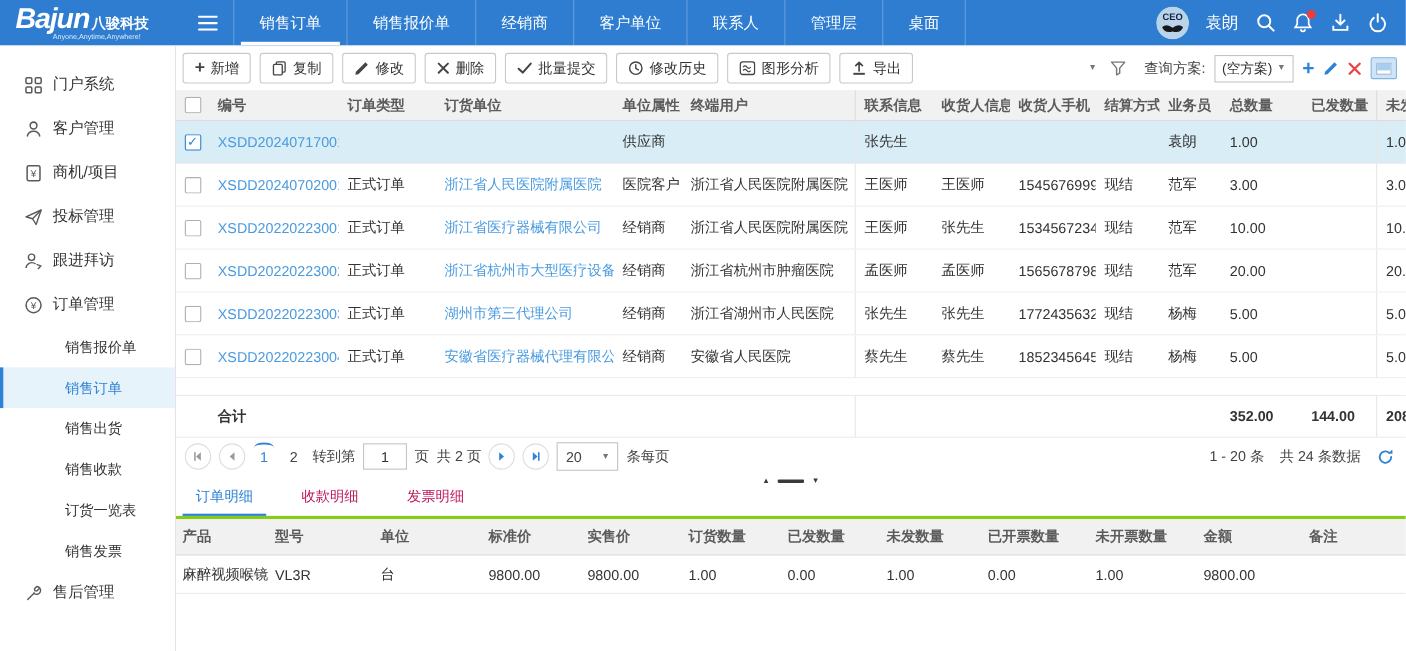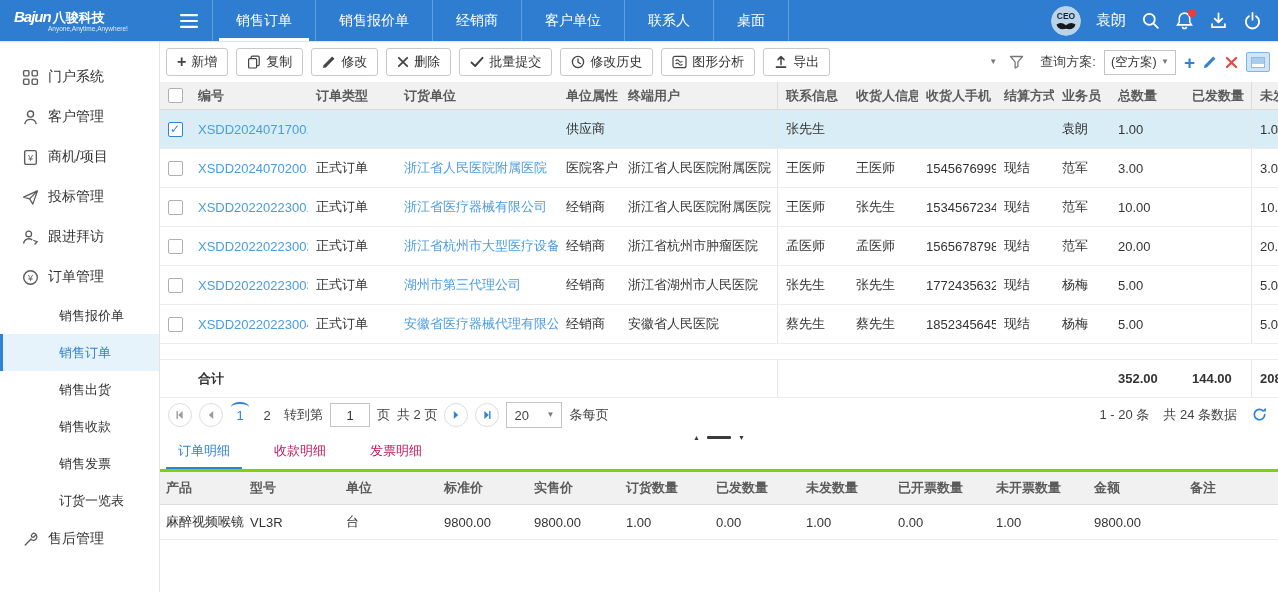--- a/index.html
+++ b/index.html
@@ -3,21 +3,21 @@
 <meta charset="utf-8">
 <style>
   * { box-sizing: border-box; margin: 0; padding: 0; }
   html,body { width:1278px; height:592px; overflow:hidden;
     font-family:"Liberation Sans","DejaVu Sans",sans-serif; font-size:13px; color:#333; background:#fff; }
 
   
   .topbar { position:absolute; left:0; top:0; width:1278px; height:42px;
     background:#2e7dd1; color:#fff; display:flex; align-items:center; border-bottom:1px solid #d9e4ee; }
   .logo { position:relative; margin-left:14px; width:150px; line-height:1; }
-  .logo-en { font-size:15px; font-weight:bold; font-style:italic; letter-spacing:-1px; }
+  .logo-en { font-size:26px; font-weight:bold; font-style:italic; letter-spacing:-1px; }
   .logo-cn { font-size:13px; font-weight:bold; margin-left:2px; }
   .logo-tag { font-size:6.5px; opacity:.85; margin-top:2px; margin-left:34px; }
   .hamburger { margin-left:16px; margin-right:4px; display:flex; align-items:center; cursor:pointer; }
   .tabs { display:flex; height:100%; margin-left:10px; }
   .tab { height:100%; display:flex; align-items:center; padding:0 23px; font-size:14px;
     border-left:1px solid rgba(255,255,255,.25); position:relative; cursor:pointer; white-space:nowrap; }
   .tab:last-child { border-right:1px solid rgba(255,255,255,.25); }
   .tab.active::after { content:""; position:absolute; left:6px; right:6px; bottom:0; height:3px; background:#fff; }
   .topbar-right { margin-left:auto; display:flex; align-items:center; gap:15px; padding-right:16px; }
   .avatar { width:30px; height:30px; border-radius:50%; overflow:hidden; flex:0 0 auto; }
@@ -88,21 +88,21 @@
   .pagination { height:34px; display:flex; align-items:center; gap:7px; padding:0 10px 0 8px; font-size:13px; color:#444; }
   .pg-btn { width:24px; height:24px; border-radius:50%; border:1px solid #ddd; background:#fff;
     display:flex; align-items:center; justify-content:center; cursor:pointer; flex:0 0 auto; }
   .pg-num { width:20px; text-align:center; position:relative; cursor:pointer; }
   .pg-num.current { color:#2f82d6; }
   .pg-num.current::before { content:""; position:absolute; top:-6px; left:1px; right:1px; height:8px;
     border-top:2px solid #2f82d6; border-radius:50%; }
   .goto-input { width:40px; height:24px; border:1px solid #c4c4c4; text-align:center; font-size:13px; color:#333; outline:none; }
   .psize-select { width:56px; height:26px; border:1px solid #c4c4c4; display:flex; align-items:center;
     justify-content:space-between; padding:0 7px; cursor:pointer; }
-  .pg-right { margin-left:auto; display:flex; align-items:flex-start; gap:14px; color:#444; }
+  .pg-right { margin-left:auto; display:flex; align-items:flex-end; gap:14px; color:#444; }
 
   
   .splitter { height:10px; display:flex; align-items:center; justify-content:center; gap:7px; color:#3a3a3a; cursor:row-resize; }
   .split-bar { width:24px; height:3px; background:#3a3a3a; border-radius:1px; }
   .split-arrow { font-size:7px; line-height:1; }
 
   
   .dtabs { height:30px; display:flex; align-items:flex-end; gap:20px; padding-left:6px; border-bottom:3px solid #84cc16; }
   .dtab { padding:0 12px 7px; font-size:13px; color:#be185d; cursor:pointer; border-bottom:2px solid transparent; }
   .dtab.active { color:#2f82d6; border-bottom-color:#2f82d6; }
@@ -128,20 +128,21 @@
         <rect y="5.9" width="18" height="2.2" rx="1" fill="#fff"></rect>
         <rect y="11.8" width="18" height="2.2" rx="1" fill="#fff"></rect>
       </svg>
   </span>
   <div class="tabs">
     <span class="tab active">销售订单</span>
     <span class="tab">销售报价单</span>
     <span class="tab">经销商</span>
     <span class="tab">客户单位</span>
     <span class="tab">联系人</span>
+    <span class="tab">管理层</span>
     <span class="tab">桌面</span>
   </div>
   <div class="topbar-right">
     <span class="avatar">
       <svg width="30" height="30" viewBox="0 0 30 30">
         <circle cx="15" cy="15" r="15" fill="#b9d3e8"></circle>
         <text x="15" y="12.5" text-anchor="middle" font-size="8.5" font-weight="bold" fill="#16233f">CEO</text>
         <path d="M5.5 18.5 q4.5 -3.5 9.5 .8 q5 -4.3 9.5 -.8 q-2 6.2 -9.5 4.2 q-7.5 2 -9.5 -4.2 z" fill="#15181c"></path>
       </svg>
     </span>
@@ -234,24 +235,24 @@
   <div class="side-sub active">
       <span>销售订单</span>
     </div>
   <div class="side-sub">
       <span>销售出货</span>
     </div>
   <div class="side-sub">
       <span>销售收款</span>
     </div>
   <div class="side-sub">
+      <span>订货一览表</span>
+    </div>
+  <div class="side-sub">
       <span>销售发票</span>
-    </div>
-  <div class="side-sub">
-      <span>订货一览表</span>
     </div>
   <div class="side-item">
     <svg width="17" height="17" viewBox="0 0 16 16">
         <g fill="none" stroke="currentColor" stroke-width="1.2" stroke-linecap="round">
           <path d="M3 13.2 L8.6 7.6"></path>
           <path d="M8.3 7.9 a3.4 3.4 0 1 0 2.4 -5.9 l-1.9 1.9 .3 1.7 1.7 .3 1.9 -1.9"></path>
         </g>
       </svg>
     <span>售后管理</span>
   </div>

